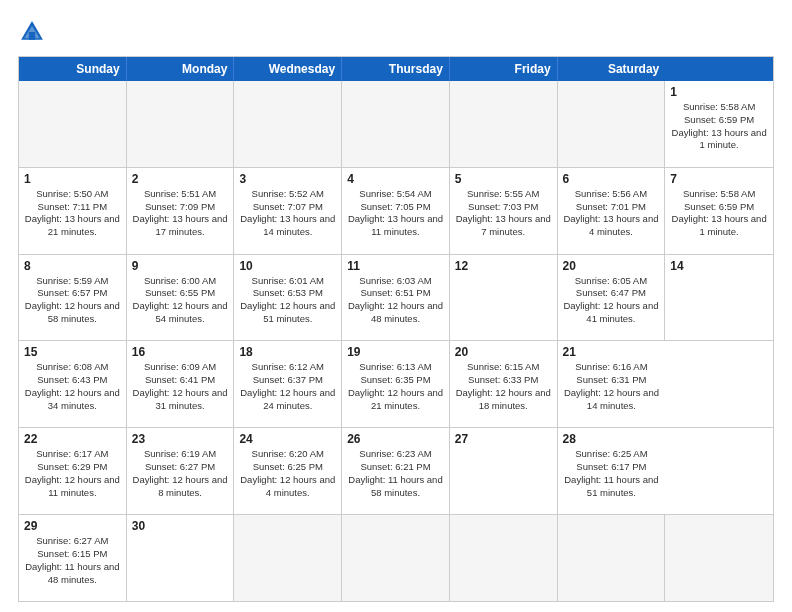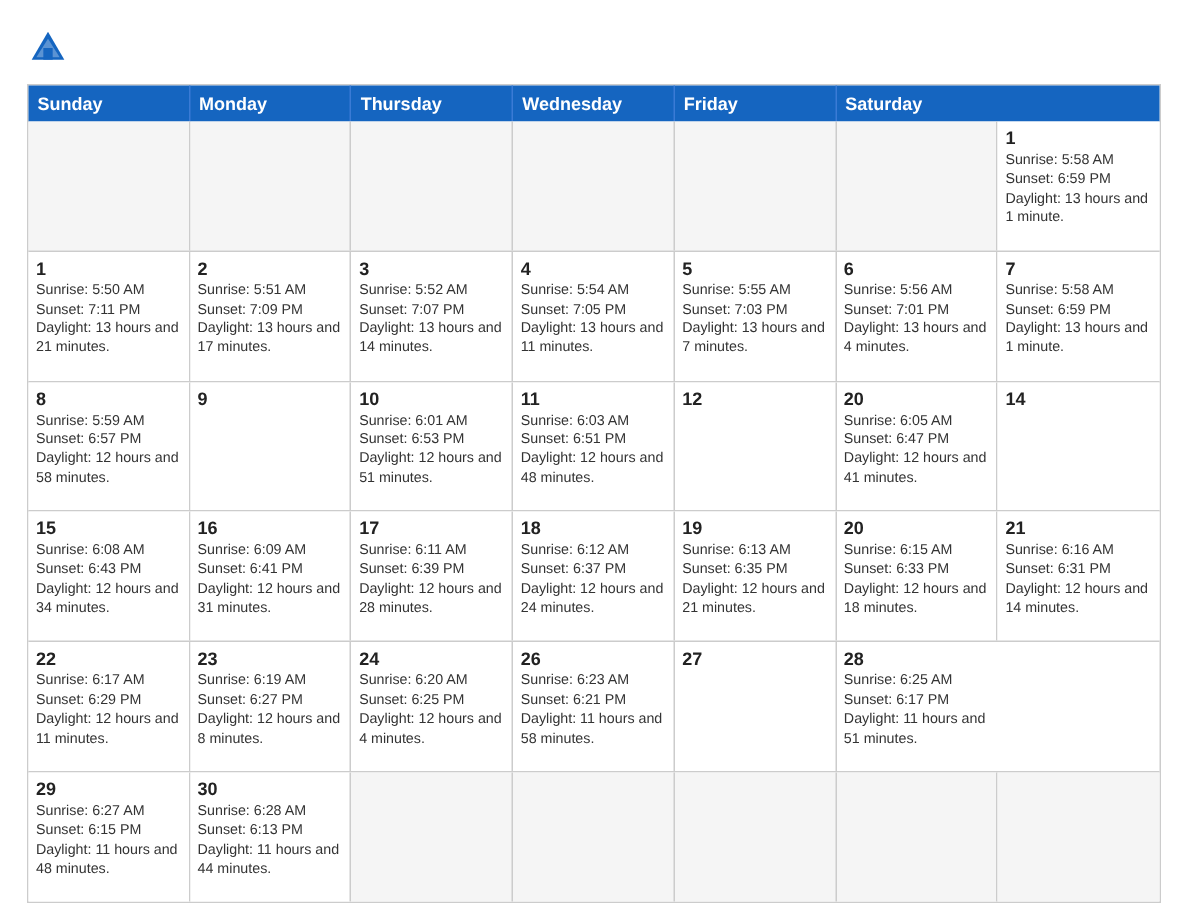--- a/index.html
+++ b/index.html
@@ -68,21 +68,21 @@
     .cal-header {
       display: grid;
       grid-template-columns: repeat(7, 1fr);
       background: #1565c0;
     }
     .cal-header-cell {
       color: #fff;
       font-weight: bold;
       font-size: 12px;
       padding: 5px 6px;
-      text-align: left;
+      text-align: right;
       border-right: 1px solid #3a7bd5;
     }
     .cal-header-cell:last-child {
       border-right: none;
     }
     .cal-body {
       display: flex;
       flex-direction: column;
       flex: 1;
     }
@@ -114,20 +114,21 @@
       font-size: 12px;
       font-weight: bold;
       color: #222;
       display: block;
       margin-bottom: 2px;
     }
     .day-info {
       font-size: 9.5px;
       color: #333;
       line-height: 1.35;
+      text-align: center;
     }
   </style>
 </head>
 <body>
 
 <div class="page">
   <div class="header">
     <div class="logo">
       <svg class="logo-icon" viewBox="0 0 36 36">
         <polygon points="18,4 32,28 4,28" fill="#1565c0"></polygon>
@@ -143,22 +144,22 @@
       <div class="month-title"></div>
       <div class="location"></div>
     </div>
   </div>
 
   <div class="calendar">
     <div class="cal-header">
 
     <div class="cal-header-cell">Sunday</div>
         <div class="cal-header-cell">Monday</div>
+        <div class="cal-header-cell">Wednesday</div>
         <div class="cal-header-cell">Thursday</div>
-        <div class="cal-header-cell">Wednesday</div>
         <div class="cal-header-cell">Friday</div>
         <div class="cal-header-cell">Saturday</div>
       </div>
     <div class="cal-body">
 
     <div class="cal-row">
           <div class="cal-cell empty"></div>
           <div class="cal-cell empty"></div>
           <div class="cal-cell empty"></div>
           <div class="cal-cell empty"></div>
@@ -199,20 +200,21 @@
             <div class="day-info">Sunrise: 5:58 AM<br>Sunset: 6:59 PM<br>Daylight: 13 hours and 1 minute.</div>
           </div>
         </div>
         <div class="cal-row">
           <div class="cal-cell">
             <span class="day-num">8</span>
             <div class="day-info">Sunrise: 5:59 AM<br>Sunset: 6:57 PM<br>Daylight: 12 hours and 58 minutes.</div>
           </div>
           <div class="cal-cell">
             <span class="day-num">9</span>
+            <div class="day-info">Sunrise: 6:00 AM<br>Sunset: 6:55 PM<br>Daylight: 12 hours and 54 minutes.</div>
           </div>
           <div class="cal-cell">
             <span class="day-num">10</span>
             <div class="day-info">Sunrise: 6:01 AM<br>Sunset: 6:53 PM<br>Daylight: 12 hours and 51 minutes.</div>
           </div>
           <div class="cal-cell">
             <span class="day-num">11</span>
             <div class="day-info">Sunrise: 6:03 AM<br>Sunset: 6:51 PM<br>Daylight: 12 hours and 48 minutes.</div>
           </div>
           <div class="cal-cell">
@@ -229,24 +231,20 @@
         <div class="cal-row">
           <div class="cal-cell">
             <span class="day-num">15</span>
             <div class="day-info">Sunrise: 6:08 AM<br>Sunset: 6:43 PM<br>Daylight: 12 hours and 34 minutes.</div>
           </div>
           <div class="cal-cell">
             <span class="day-num">16</span>
             <div class="day-info">Sunrise: 6:09 AM<br>Sunset: 6:41 PM<br>Daylight: 12 hours and 31 minutes.</div>
           </div>
           <div class="cal-cell">
-            <span class="day-num">17</span>
-            <div class="day-info">Sunrise: 6:11 AM<br>Sunset: 6:39 PM<br>Daylight: 12 hours and 28 minutes.</div>
-          </div>
-          <div class="cal-cell">
             <span class="day-num">18</span>
             <div class="day-info">Sunrise: 6:12 AM<br>Sunset: 6:37 PM<br>Daylight: 12 hours and 24 minutes.</div>
           </div>
           <div class="cal-cell">
             <span class="day-num">19</span>
             <div class="day-info">Sunrise: 6:13 AM<br>Sunset: 6:35 PM<br>Daylight: 12 hours and 21 minutes.</div>
           </div>
           <div class="cal-cell">
             <span class="day-num">20</span>
             <div class="day-info">Sunrise: 6:15 AM<br>Sunset: 6:33 PM<br>Daylight: 12 hours and 18 minutes.</div>
@@ -281,21 +279,20 @@
             <div class="day-info">Sunrise: 6:25 AM<br>Sunset: 6:17 PM<br>Daylight: 11 hours and 51 minutes.</div>
           </div>
         </div>
         <div class="cal-row">
           <div class="cal-cell">
             <span class="day-num">29</span>
             <div class="day-info">Sunrise: 6:27 AM<br>Sunset: 6:15 PM<br>Daylight: 11 hours and 48 minutes.</div>
           </div>
           <div class="cal-cell">
             <span class="day-num">30</span>
-            <div class="day-info">Sunrise: 6:28 AM<br>Sunset: 6:13 PM<br>Daylight: 11 hours and 44 minutes.</div>
           </div>
           <div class="cal-cell empty"></div>
           <div class="cal-cell empty"></div>
           <div class="cal-cell empty"></div>
           <div class="cal-cell empty"></div>
           <div class="cal-cell empty"></div>
         </div>
       </div>
   </div>
 </div>

